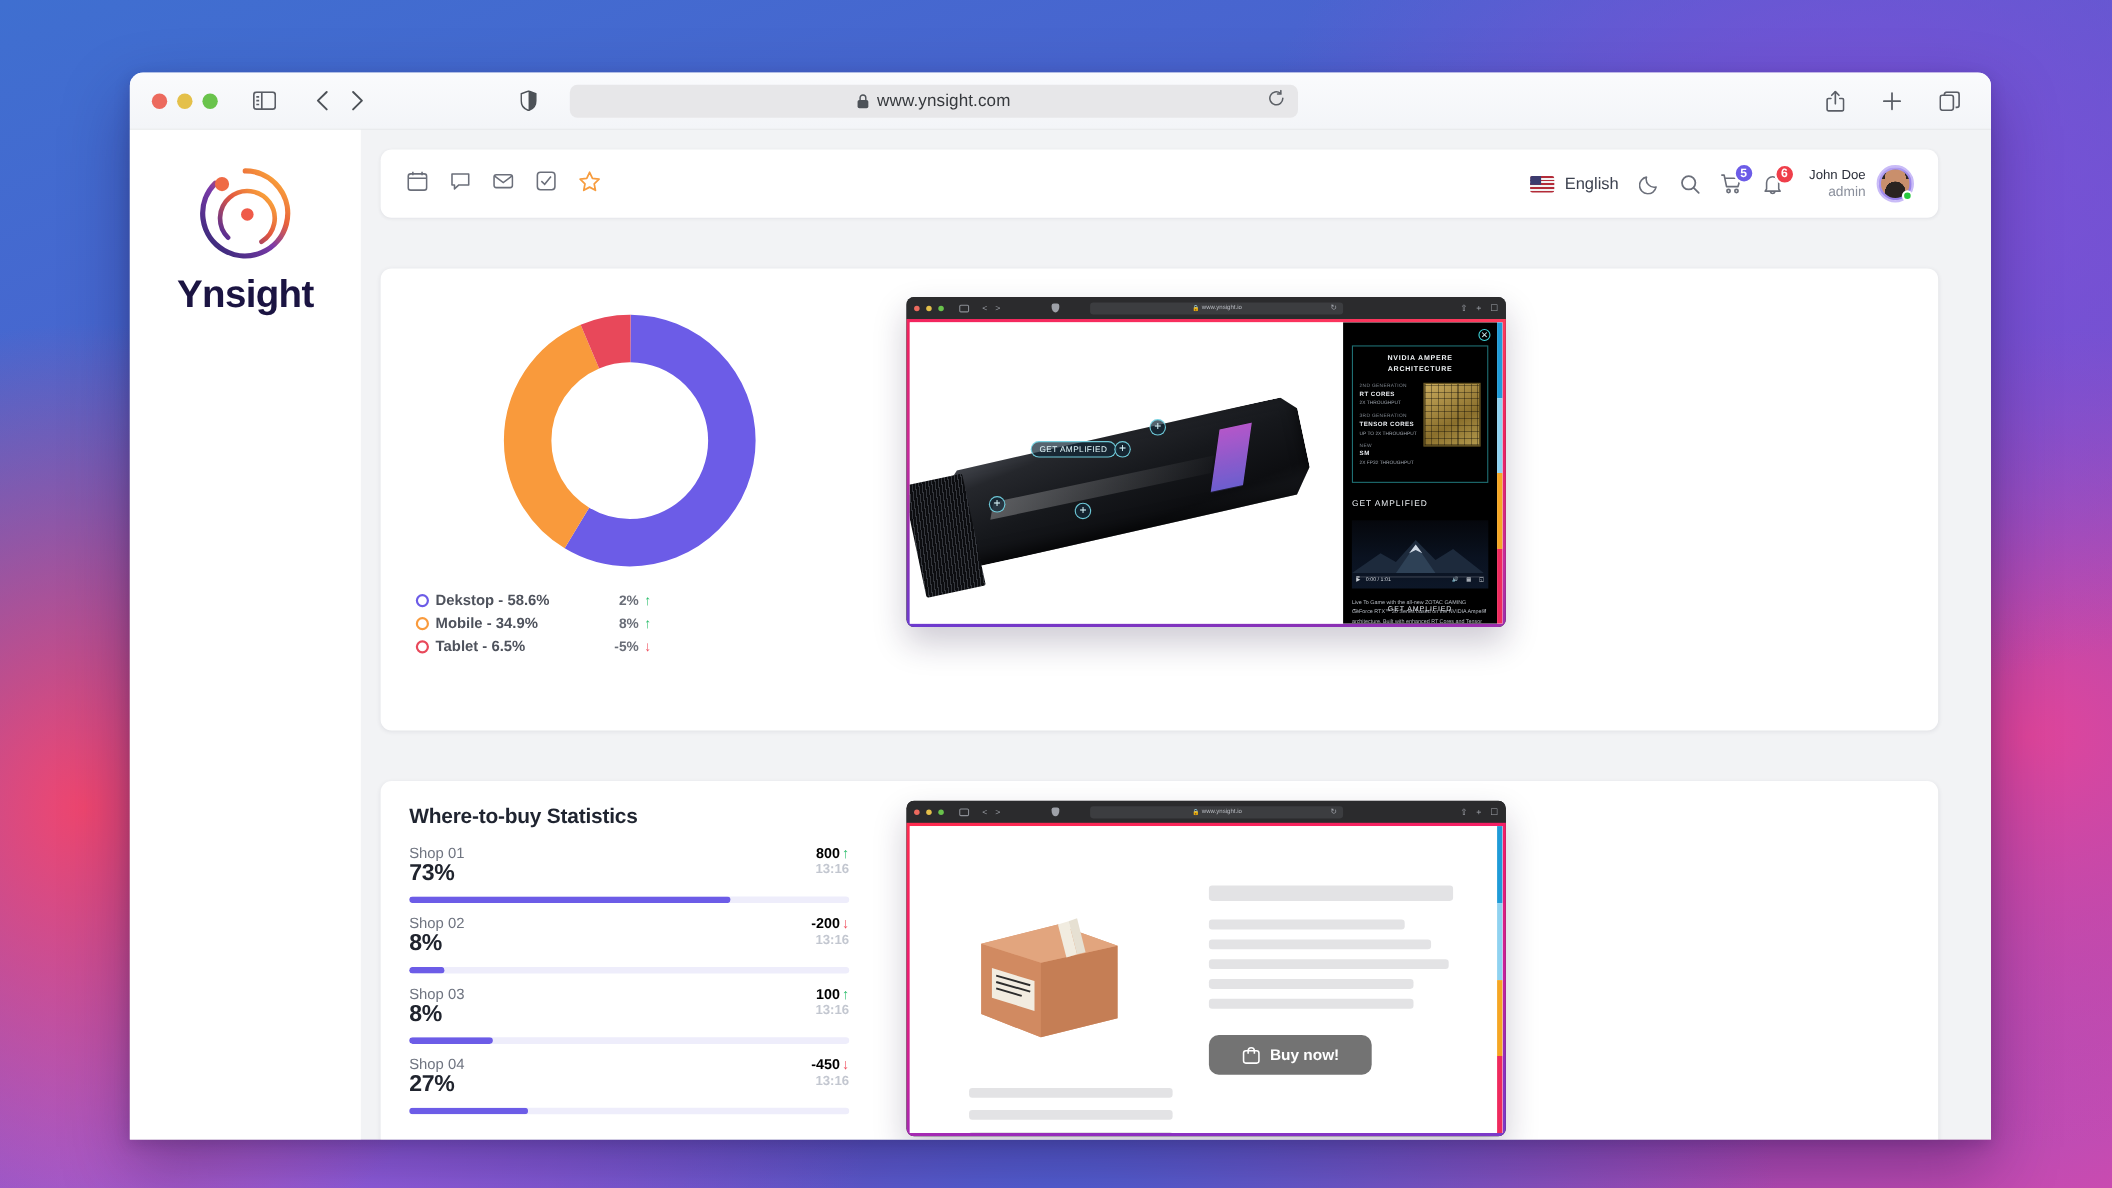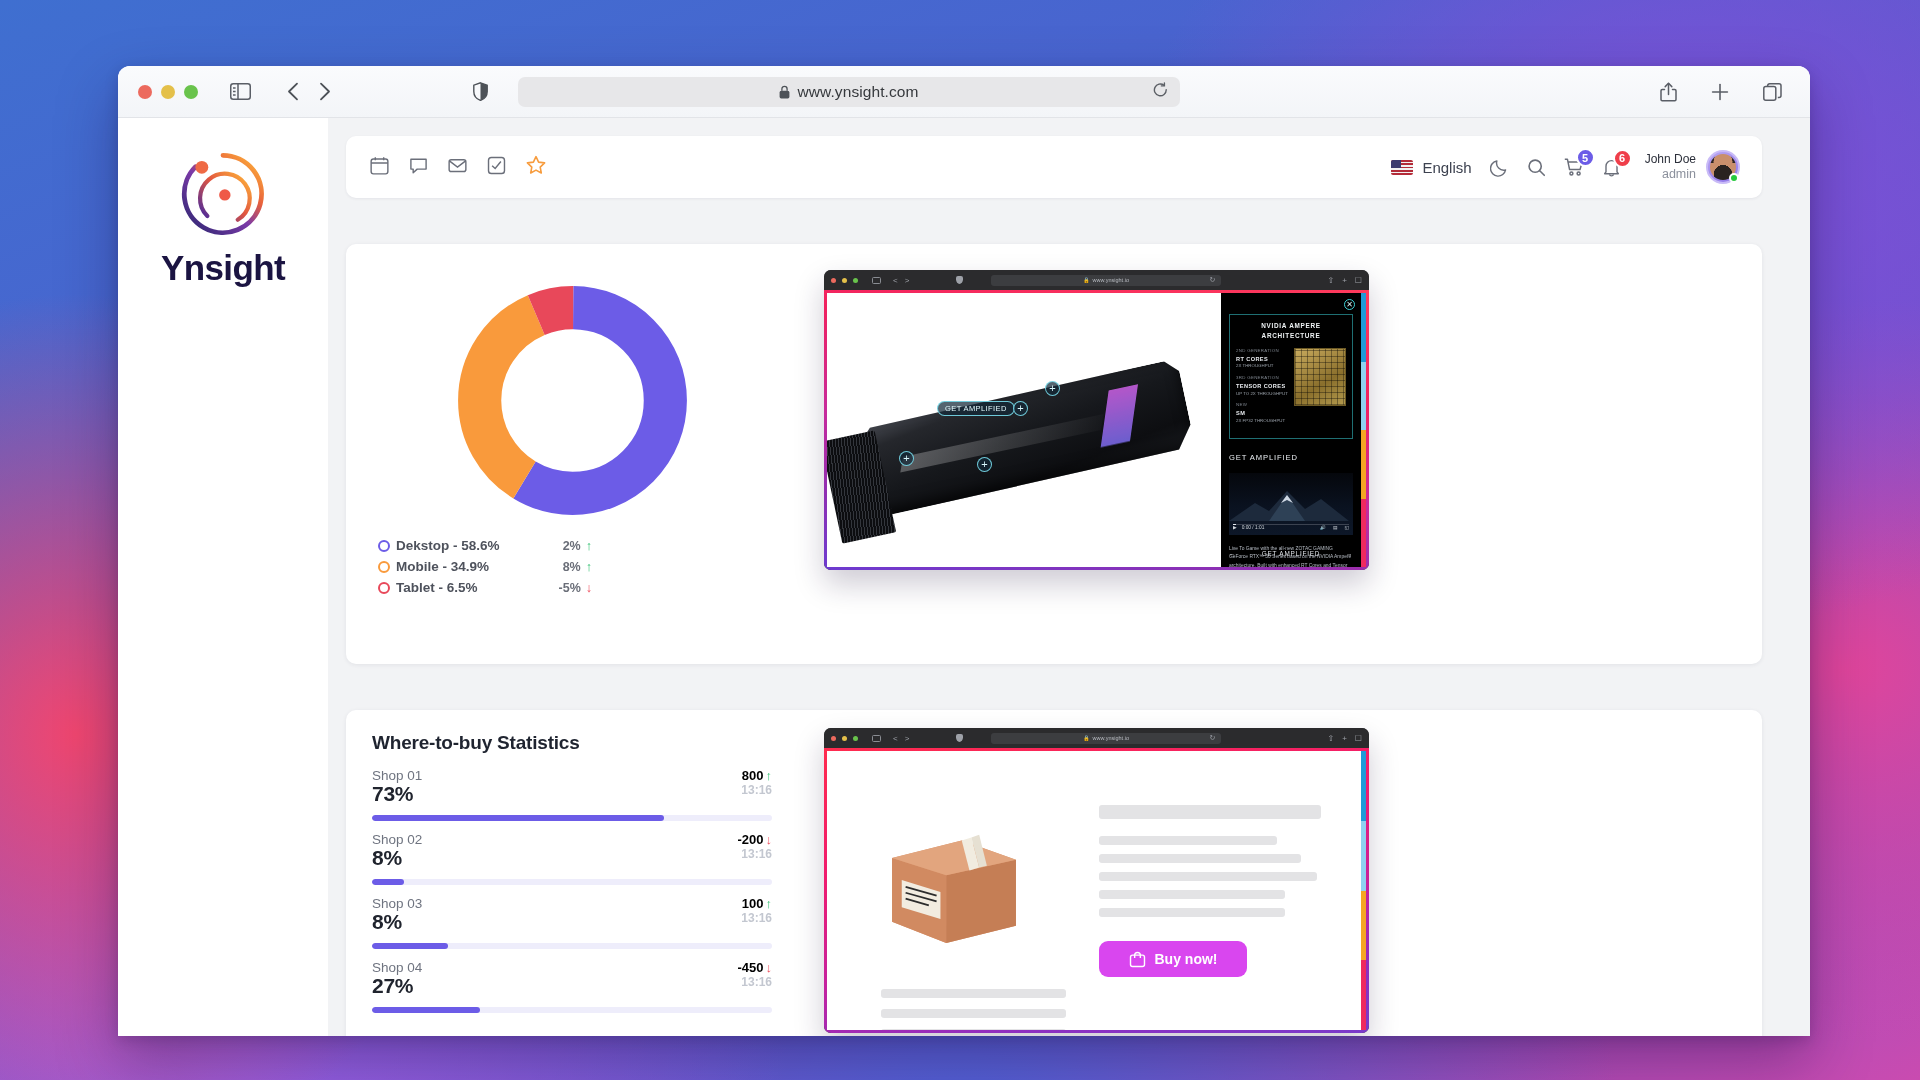--- a/index.html
+++ b/index.html
@@ -328,21 +328,21 @@
 
   
   .buy-stage { position: absolute; inset: 0; background: #fff; padding: 26px 30px; }
   .parcel { position: absolute; left: 58px; top: 74px; width: 138px; height: 120px; }
   .sk-col { position: absolute; left: 272px; top: 54px; width: 222px; }
   .sk { height: 9px; background: #e3e3e5; border-radius: 3px; margin-bottom: 9px; }
   .sk.h { height: 14px; margin-bottom: 17px; }
   .buy-btn {
     position: absolute; left: 272px; top: 190px;
     width: 148px; height: 36px; border-radius: 9px;
-    background: #d946ef; color: #fff;
+    background: #737373; color: #fff;
     display: flex; align-items: center; justify-content: center; gap: 9px;
     font-size: 14px; font-weight: 700;
     border: none; cursor: pointer;
   }
   .sk-bottom { position: absolute; left: 54px; top: 238px; width: 185px; }
   .sk-bottom .sk { margin-bottom: 11px; }
 </style>
 </head>
 <body>
 

